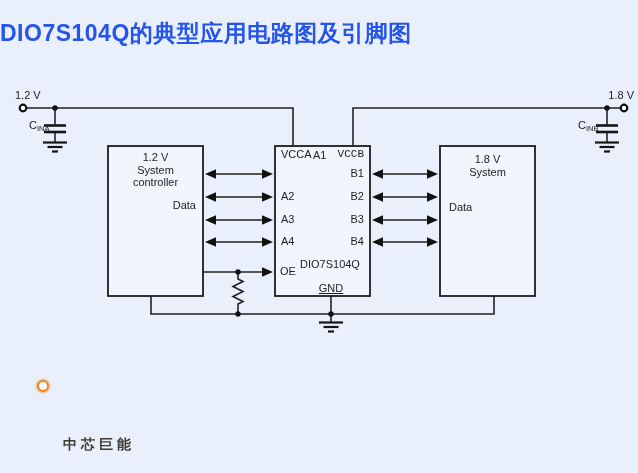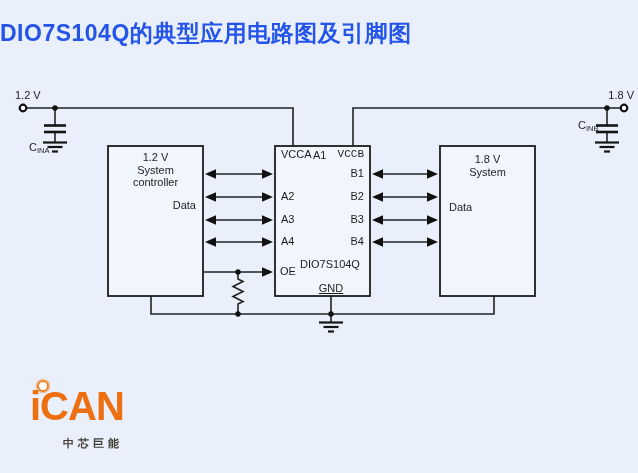--- a/index.html
+++ b/index.html
@@ -29,21 +29,21 @@
     box-shadow:0 0 0 1.6px rgba(240,131,30,0.35);
     background:#fdfdfd;
   }
   .logo-text{
     position:absolute;left:0px;top:7px;
     font-size:40px;font-weight:bold;color:#ee6f10;
     letter-spacing:-1px;line-height:42px;
   }
   .logo-sub{
     position:absolute;left:33px;top:58px;
-    font-size:11px;font-weight:600;color:#403b32;
+    font-size:14px;font-weight:600;color:#403b32;
     letter-spacing:4px;white-space:nowrap;
   }
 </style>
 </head>
 <body>
 
 <div class="stage">
 
   <div class="title">DIO7S104Q的典型应用电路图及引脚图</div>
 
@@ -136,21 +136,21 @@
       <circle cx="331" cy="314" r="2.7"></circle>
     </g>
 
     <circle cx="23" cy="108" r="3.3" fill="#fdfdfd" stroke="#111" stroke-width="2.2"></circle>
     <circle cx="624" cy="108" r="3.3" fill="#fdfdfd" stroke="#111" stroke-width="2.2"></circle>
   </svg>
 
   <div class="lbl" style="left:15px;top:89px;">1.2 V</div>
   <div class="lbl ra" style="left:602px;top:89px;width:32px;">1.8 V</div>
 
-  <div class="lbl" style="left:29px;top:119px;margin-top:22px;"><span>C</span><span class="sub">INA</span></div>
+  <div class="lbl" style="left:29px;top:119px;"><span>C</span><span class="sub">INA</span></div>
   <div class="lbl" style="left:578px;top:119px;"><span>C</span><span class="sub">INB</span></div>
 
   <div class="boxtext" style="left:108px;top:151px;width:95px;">
     <div>1.2 V</div>
     <div>System</div>
     <div>controller</div>
   </div>
   <div class="lbl ra" style="left:130px;top:199px;width:66px;">Data</div>
 
   <div class="boxtext" style="left:440px;top:153px;width:95px;">
@@ -168,17 +168,16 @@
   <div class="lbl ra" style="left:334px;top:167px;width:30px;">B1</div>
   <div class="lbl ra" style="left:334px;top:190px;width:30px;">B2</div>
   <div class="lbl ra" style="left:334px;top:213px;width:30px;">B3</div>
   <div class="lbl ra" style="left:334px;top:235px;width:30px;">B4</div>
   <div class="lbl" style="left:280px;top:265px;">OE</div>
   <div class="lbl" style="left:300px;top:258px;text-align:center;">DIO7S104Q</div>
   <div class="lbl ca" style="left:306px;top:282px;width:50px;">GND</div>
 
   <div class="logo">
     <div class="logo-ring"></div>
-    <div class="logo-text">iCAN</div>
     <div class="logo-sub">中芯巨能</div>
   </div>
 
 </div>
 
 </body></html>

